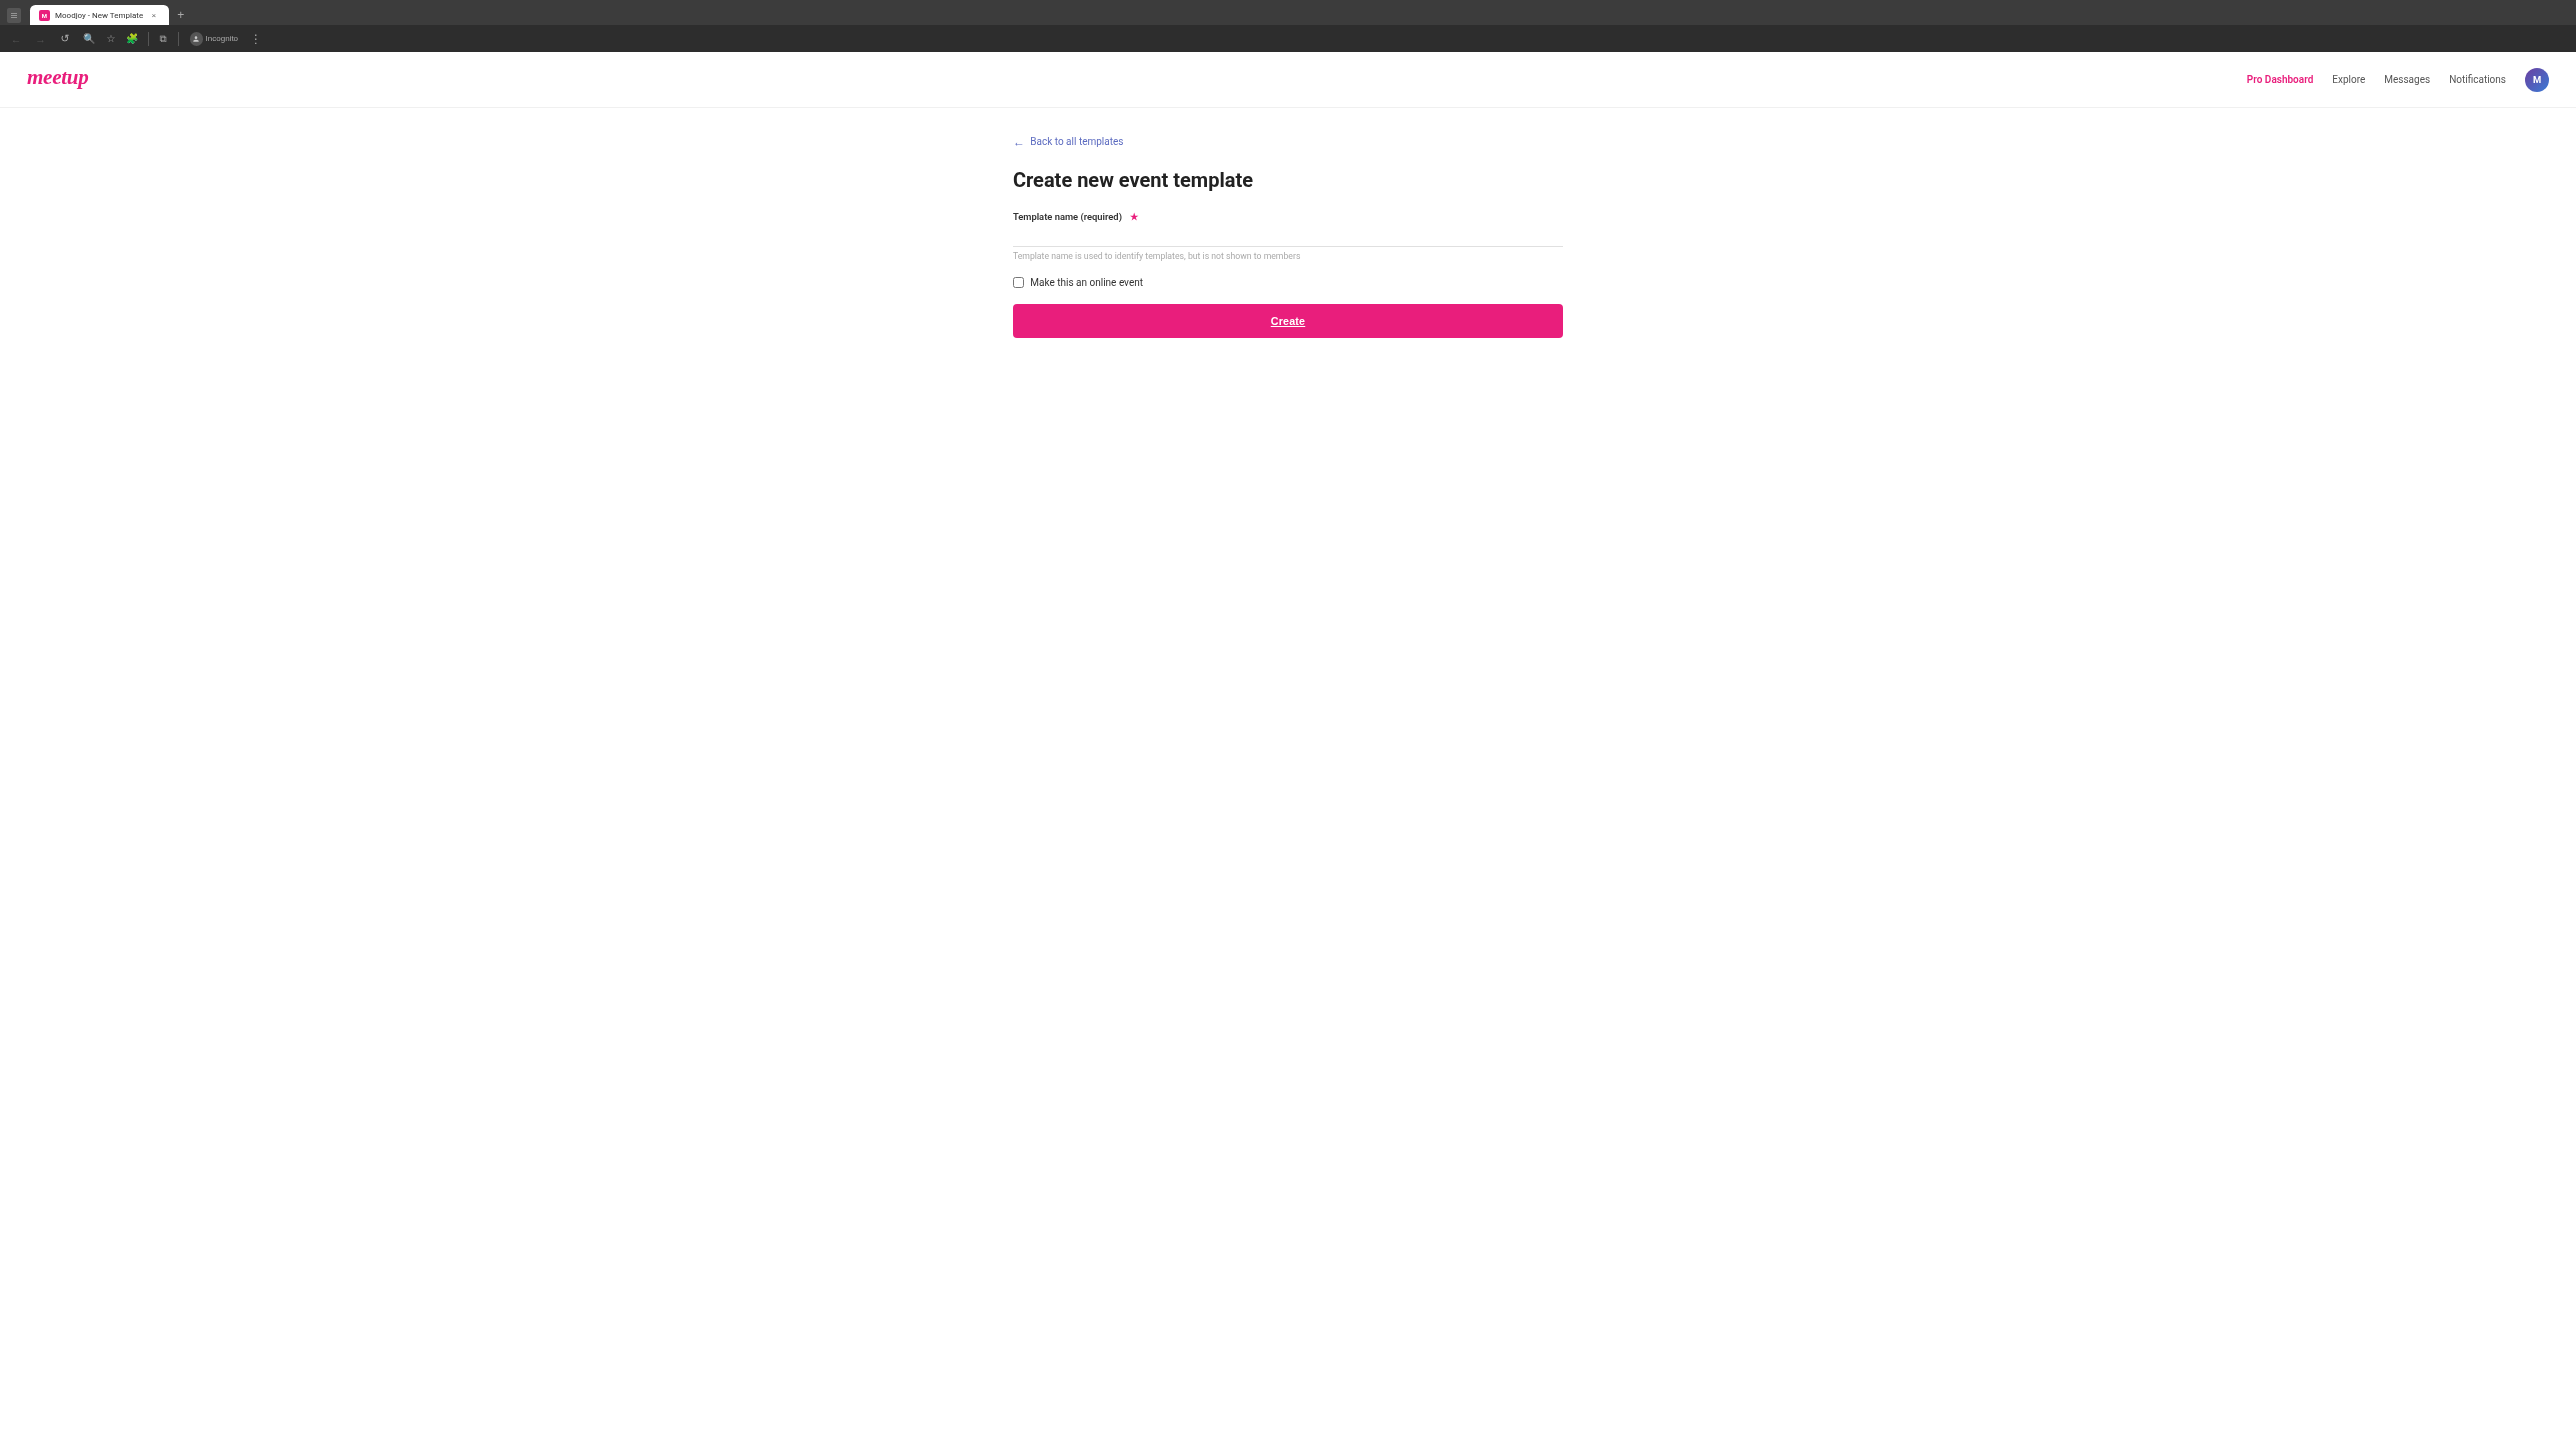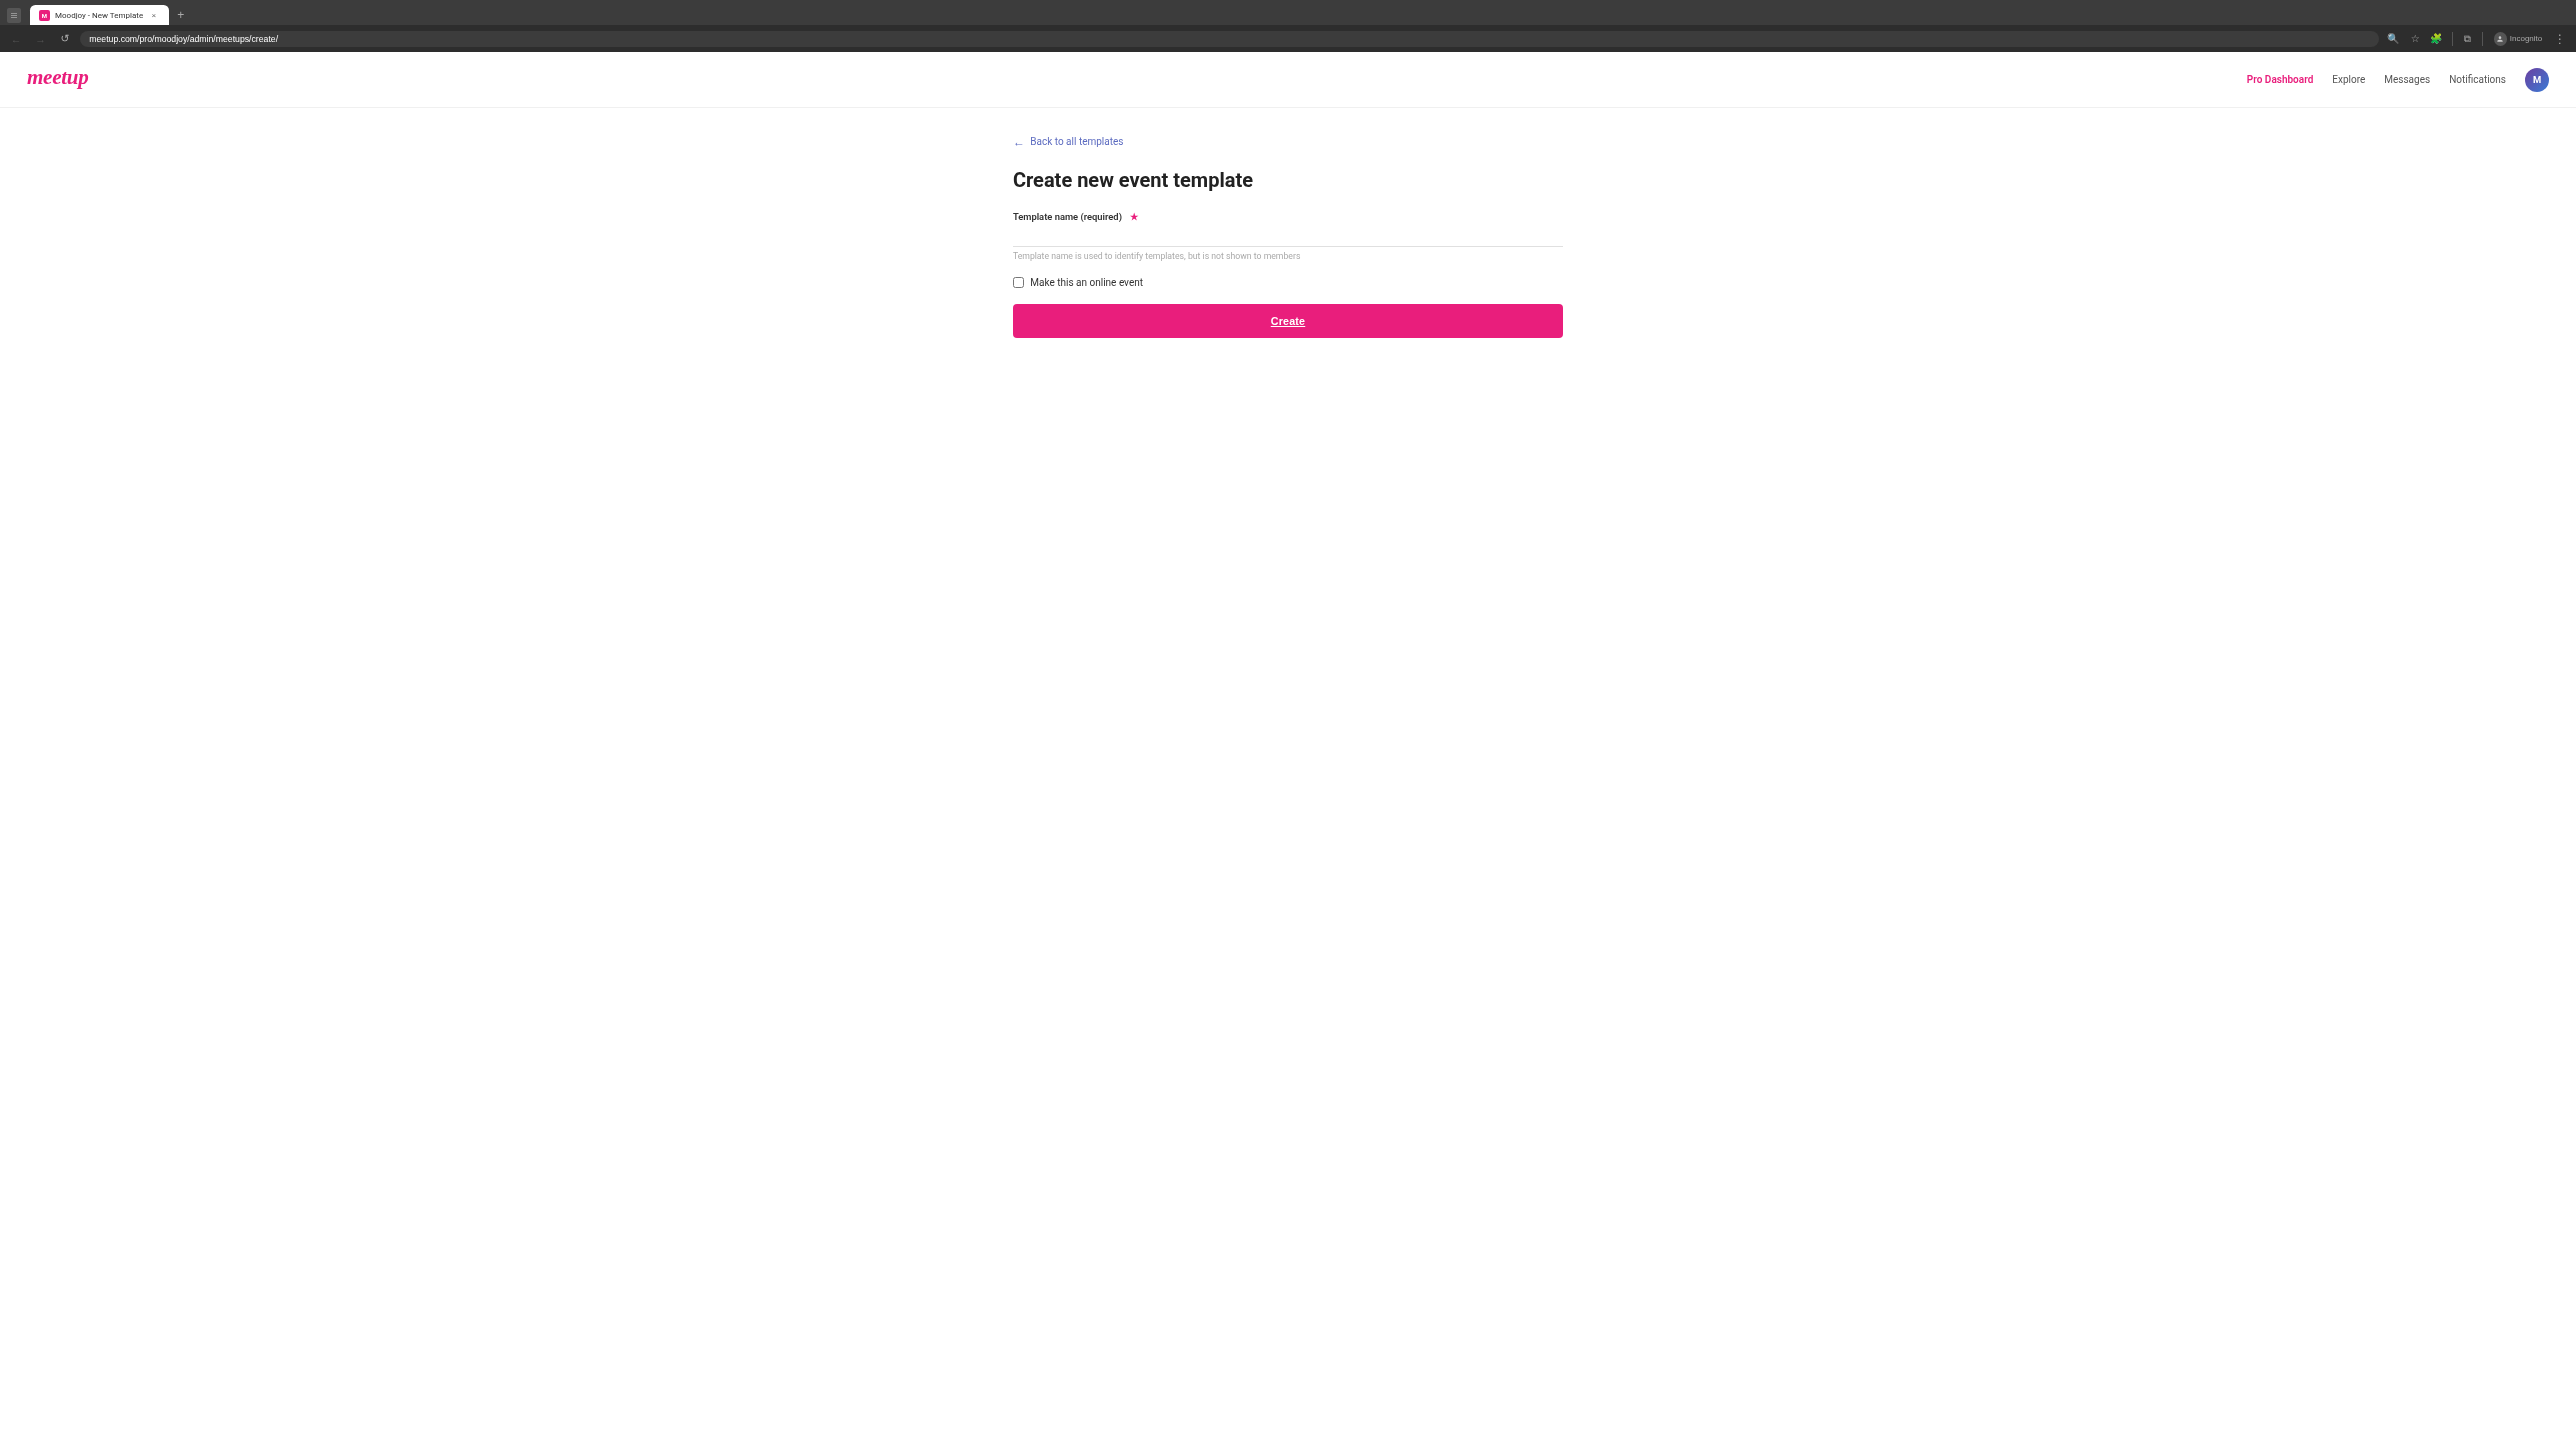--- a/index.html
+++ b/index.html
@@ -448,21 +448,20 @@
     <button class="nav-btn disabled">
       <span>←</span>
     </button>
     <button class="nav-btn disabled">
       <span>→</span>
     </button>
     <button class="nav-btn">
       <span>↺</span>
     </button>
 
-    <input class="address-bar" type="text" value="meetup.com/pro/moodjoy/admin/meetups/create/" style="">
 
     <div class="toolbar-icons">
       <button class="toolbar-icon-btn">
         <span>🔍</span>
       </button>
       <button class="toolbar-icon-btn">
         <span>☆</span>
       </button>
       <button class="toolbar-icon-btn">
         <span>🧩</span>

